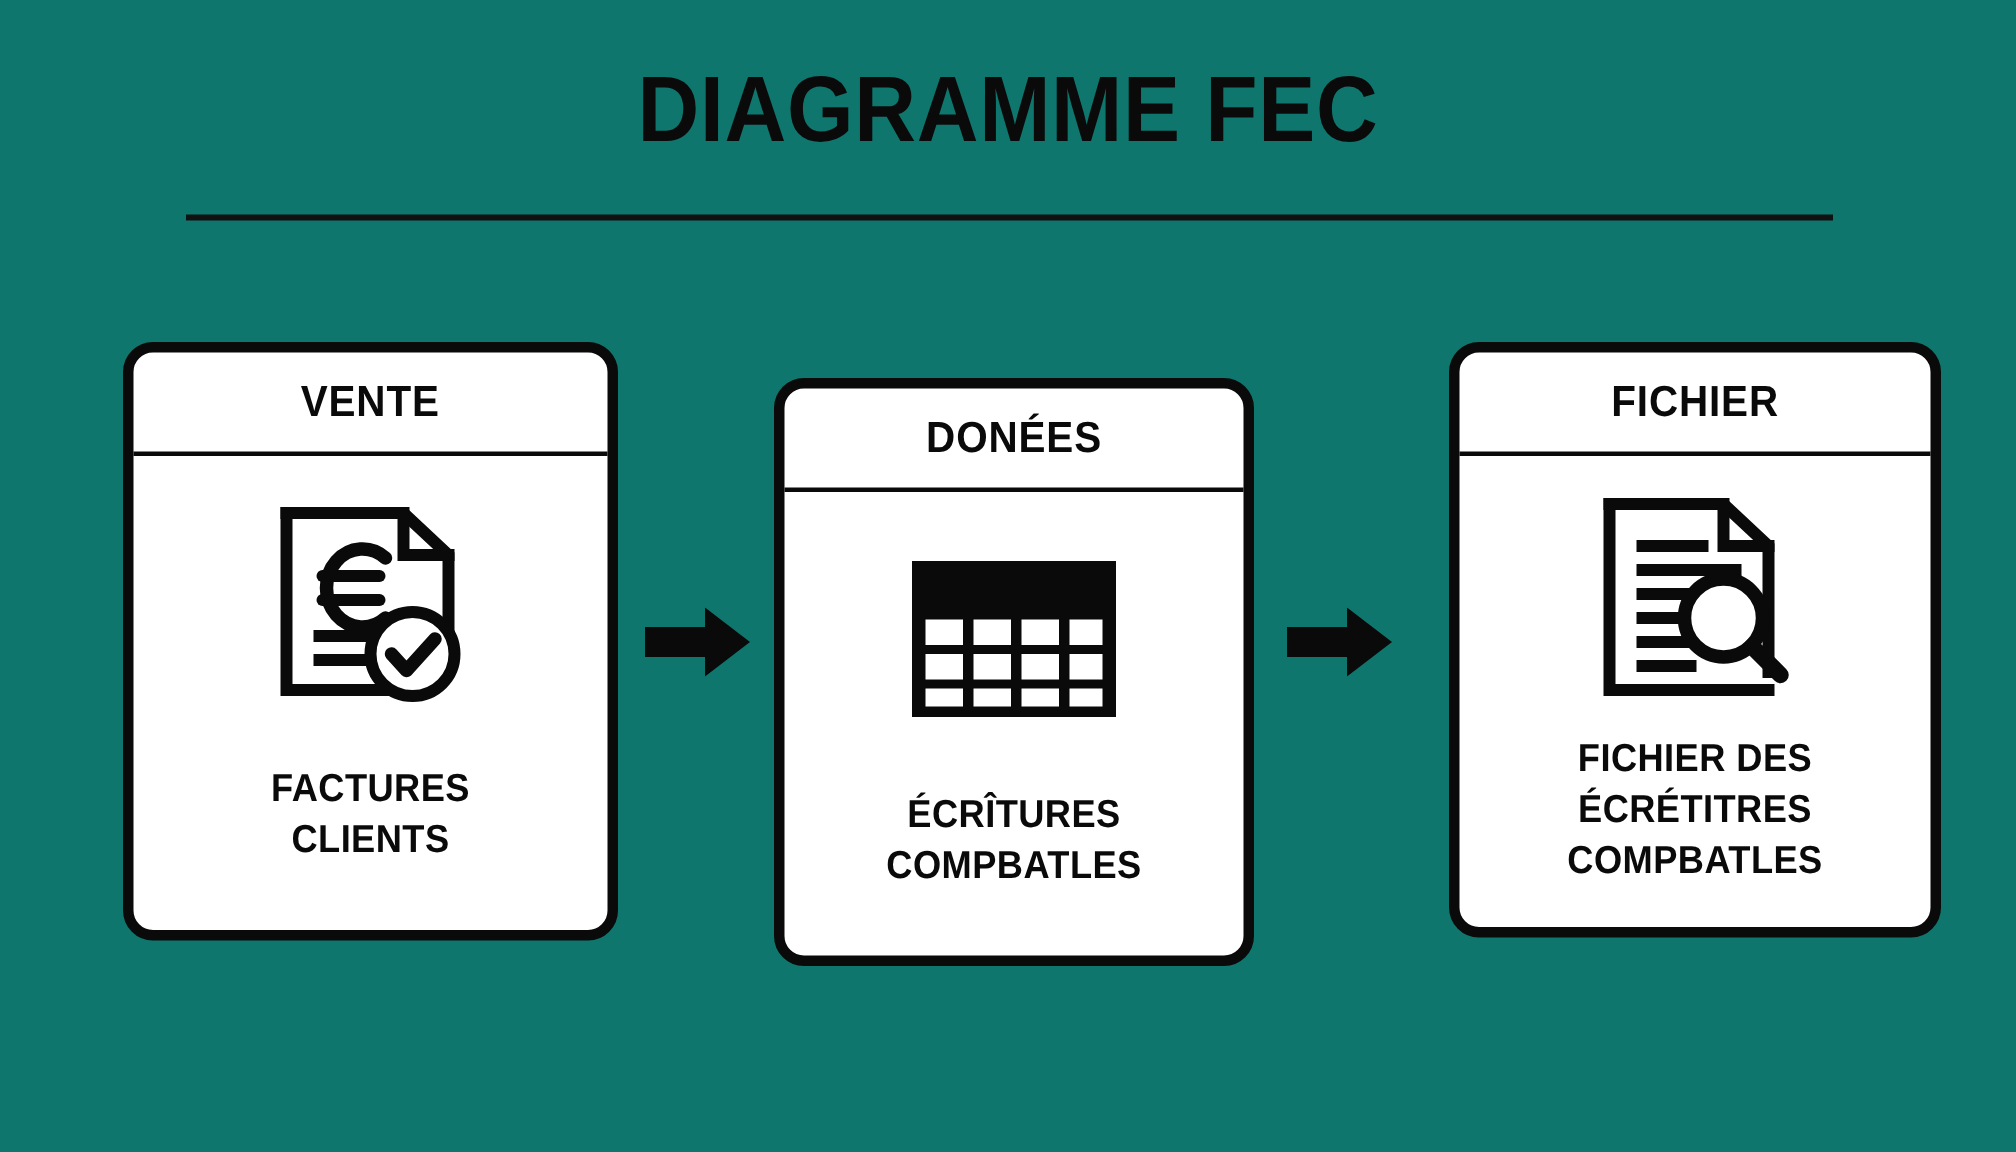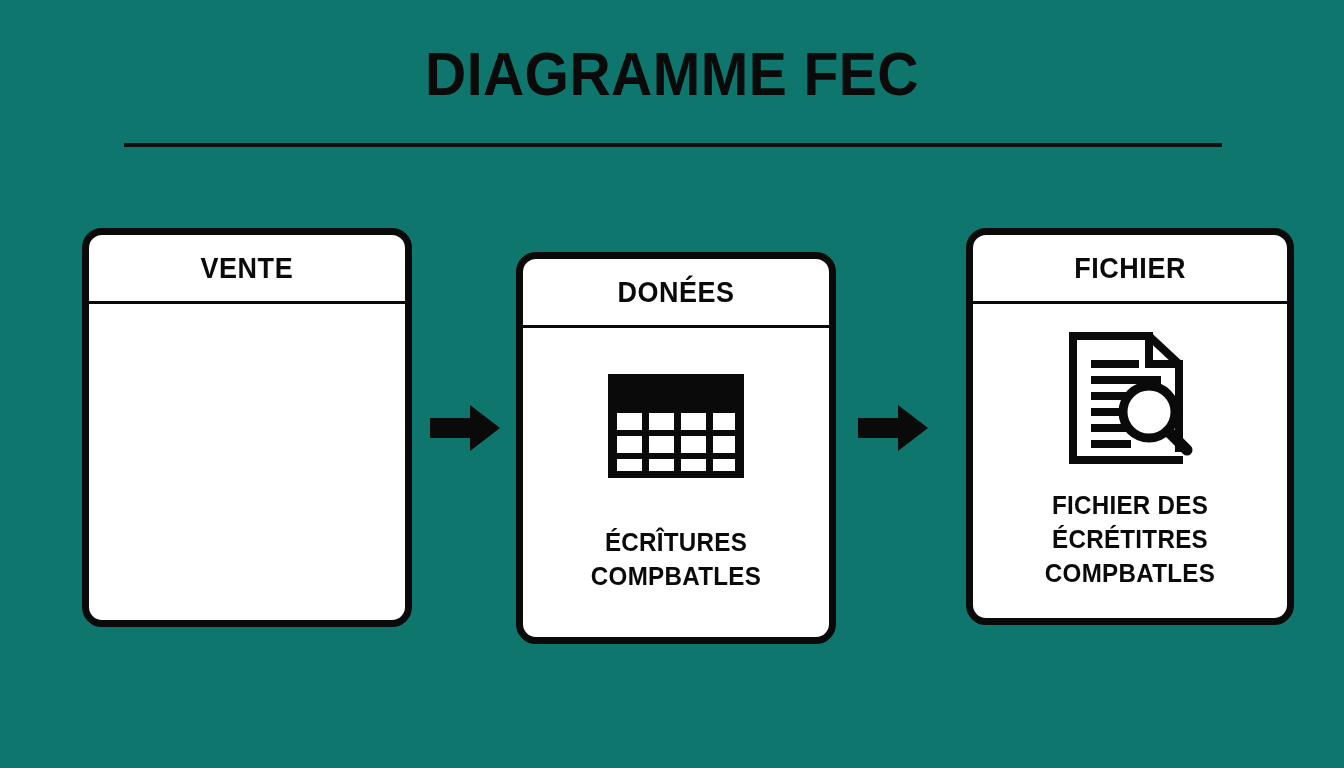--- a/index.html
+++ b/index.html
@@ -131,20 +131,44 @@
 
   <div id="title">DIAGRAMME FEC</div>
   <div id="title-rule"></div>
 
   <div id="flow">
 
     <div class="card card-1">
       <div class="card-header">
         <div class="card-header-text">VENTE</div>
       </div>
+      <div class="card-body">
+        <div class="icon-wrap">
+          <svg width="128" height="136" viewBox="0 0 128 136" fill="none">
+
+            <path d="M8 6 H86 L116 34 V104" stroke="#0a0a0a" stroke-width="8" stroke-linecap="square" stroke-linejoin="miter"></path>
+            <path d="M8 6 V124 H92" stroke="#0a0a0a" stroke-width="8" stroke-linecap="square" stroke-linejoin="miter"></path>
+            <path d="M86 6 V34 H116" stroke="#0a0a0a" stroke-width="8" stroke-linecap="square" stroke-linejoin="miter"></path>
+
+            <path d="M74 36 a24 26 0 1 0 0 40" stroke="#0a0a0a" stroke-width="9" fill="none" stroke-linecap="round"></path>
+            <path d="M32 48 H70" stroke="#0a0a0a" stroke-width="8" stroke-linecap="round"></path>
+            <path d="M32 64 H70" stroke="#0a0a0a" stroke-width="8" stroke-linecap="round"></path>
+
+            <rect x="26" y="84" width="64" height="8" fill="#0a0a0a"></rect>
+            <rect x="26" y="100" width="56" height="8" fill="#0a0a0a"></rect>
+
+            <circle cx="92" cy="100" r="28" stroke="#0a0a0a" stroke-width="8" fill="#ffffff"></circle>
+            <path d="M78 100 l10 11 l19 -21" stroke="#0a0a0a" stroke-width="9" fill="none" stroke-linecap="round" stroke-linejoin="round"></path>
+          </svg>
+        </div>
+        <div class="caption">
+          <span>FACTURES</span>
+          <span>CLIENTS</span>
+        </div>
+      </div>
     </div>
 
     <div class="arrow arrow-1">
       <svg width="70" height="46" viewBox="0 0 70 46">
         <path d="M0 13 H40 V0 L70 23 L40 46 V33 H0 Z" fill="#0a0a0a"></path>
       </svg>
     </div>
 
     <div class="card card-2">
       <div class="card-header">

